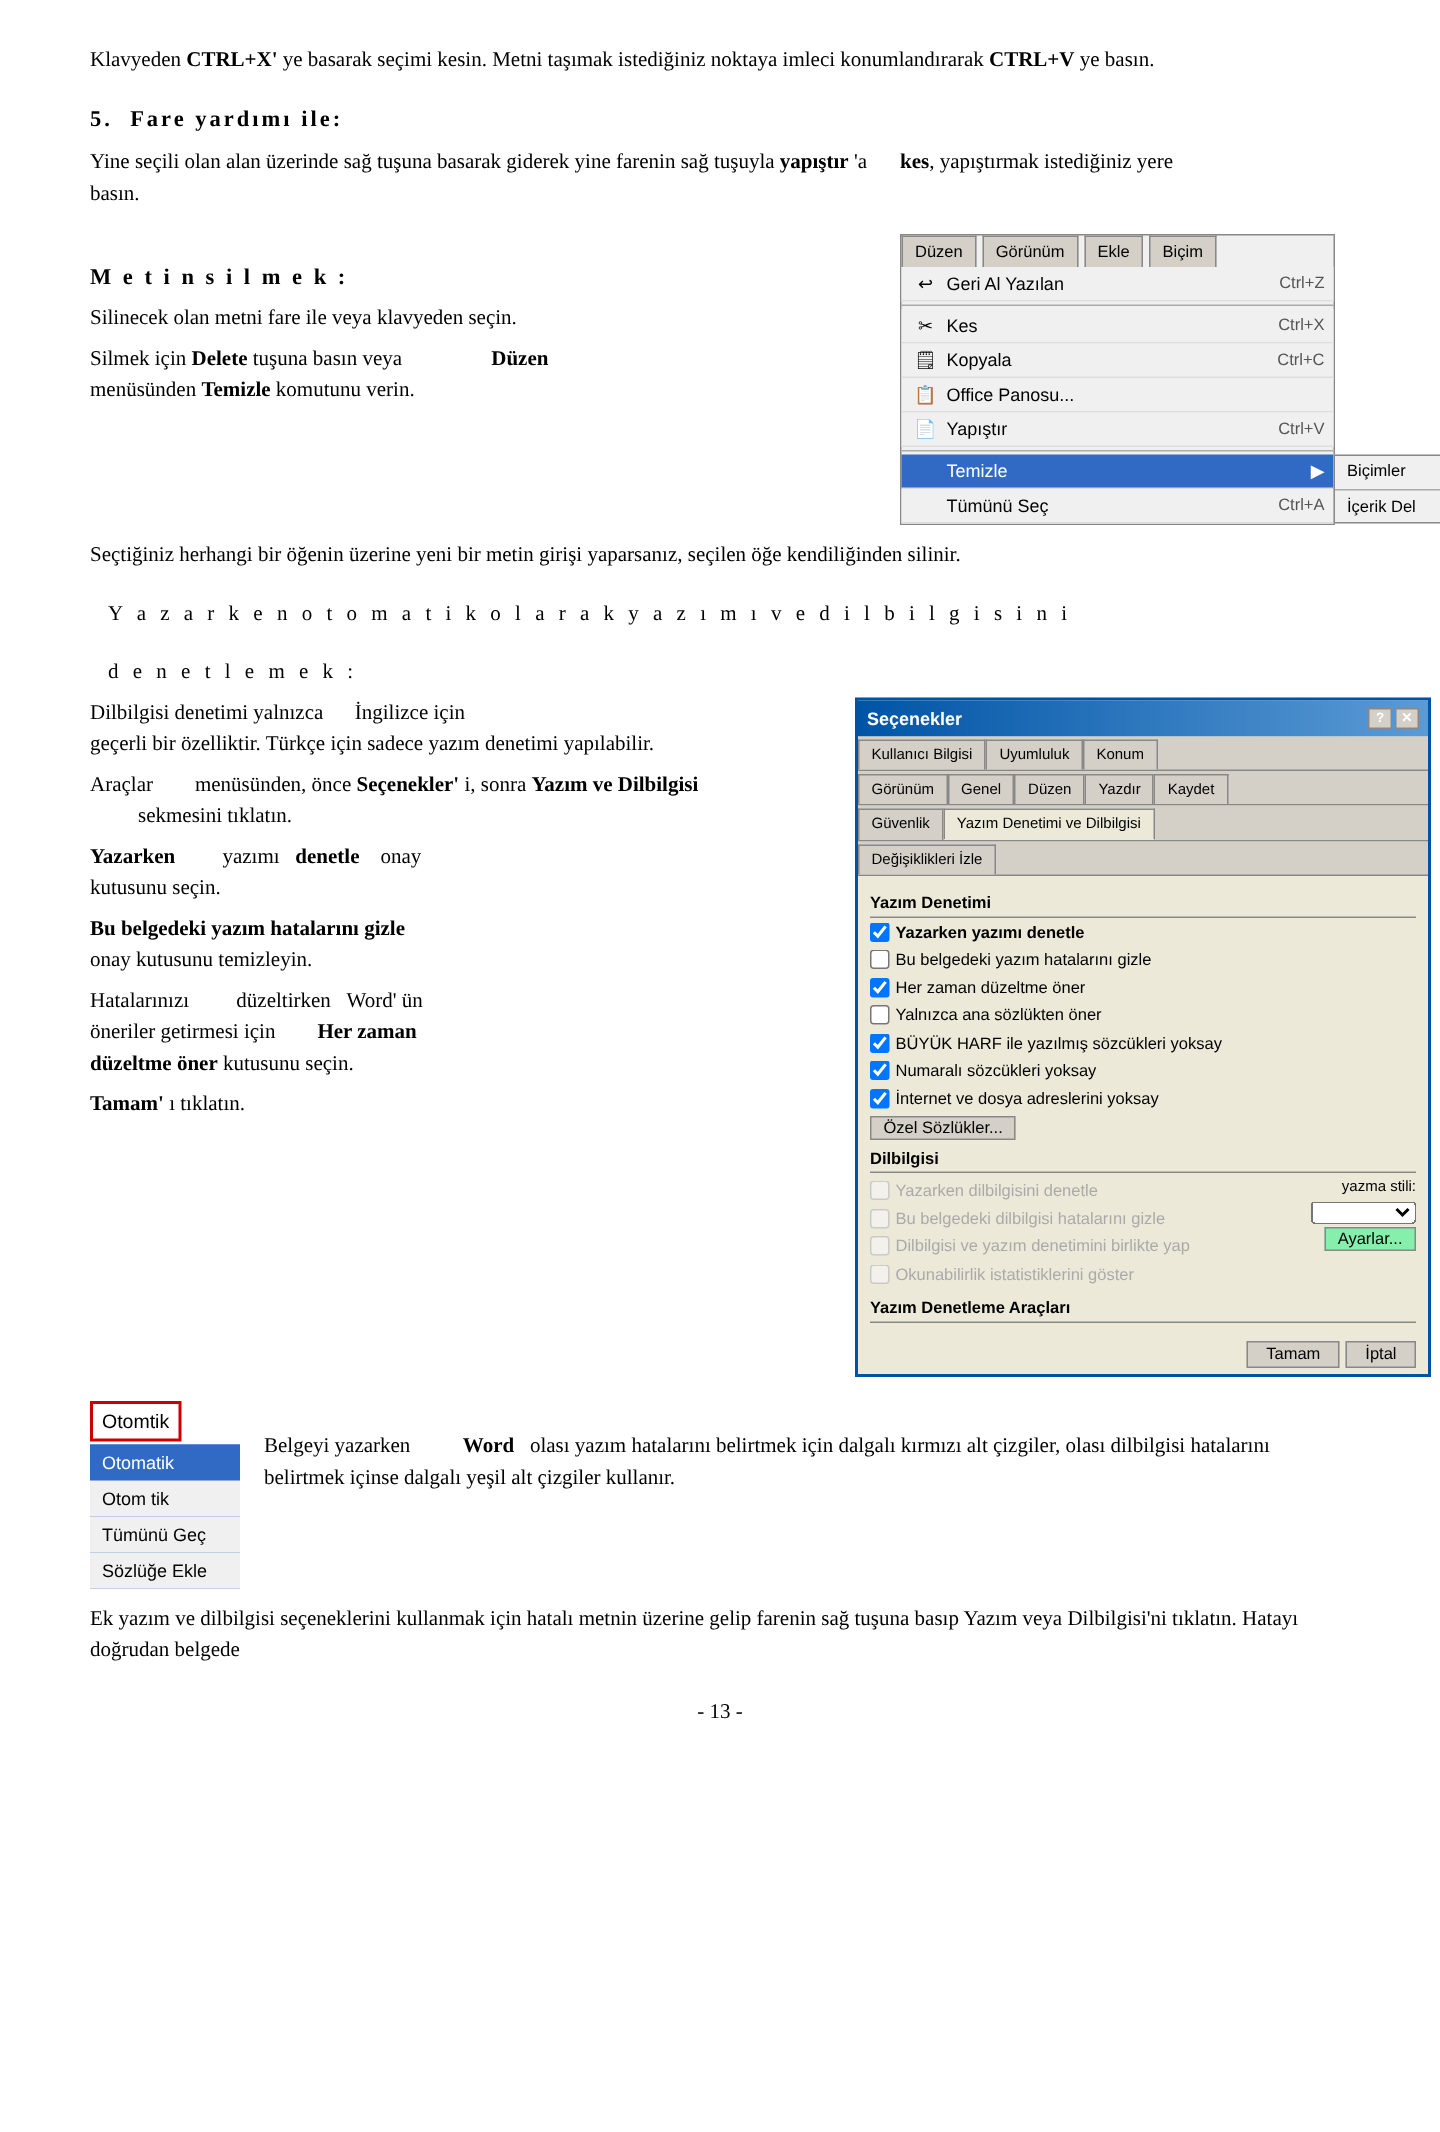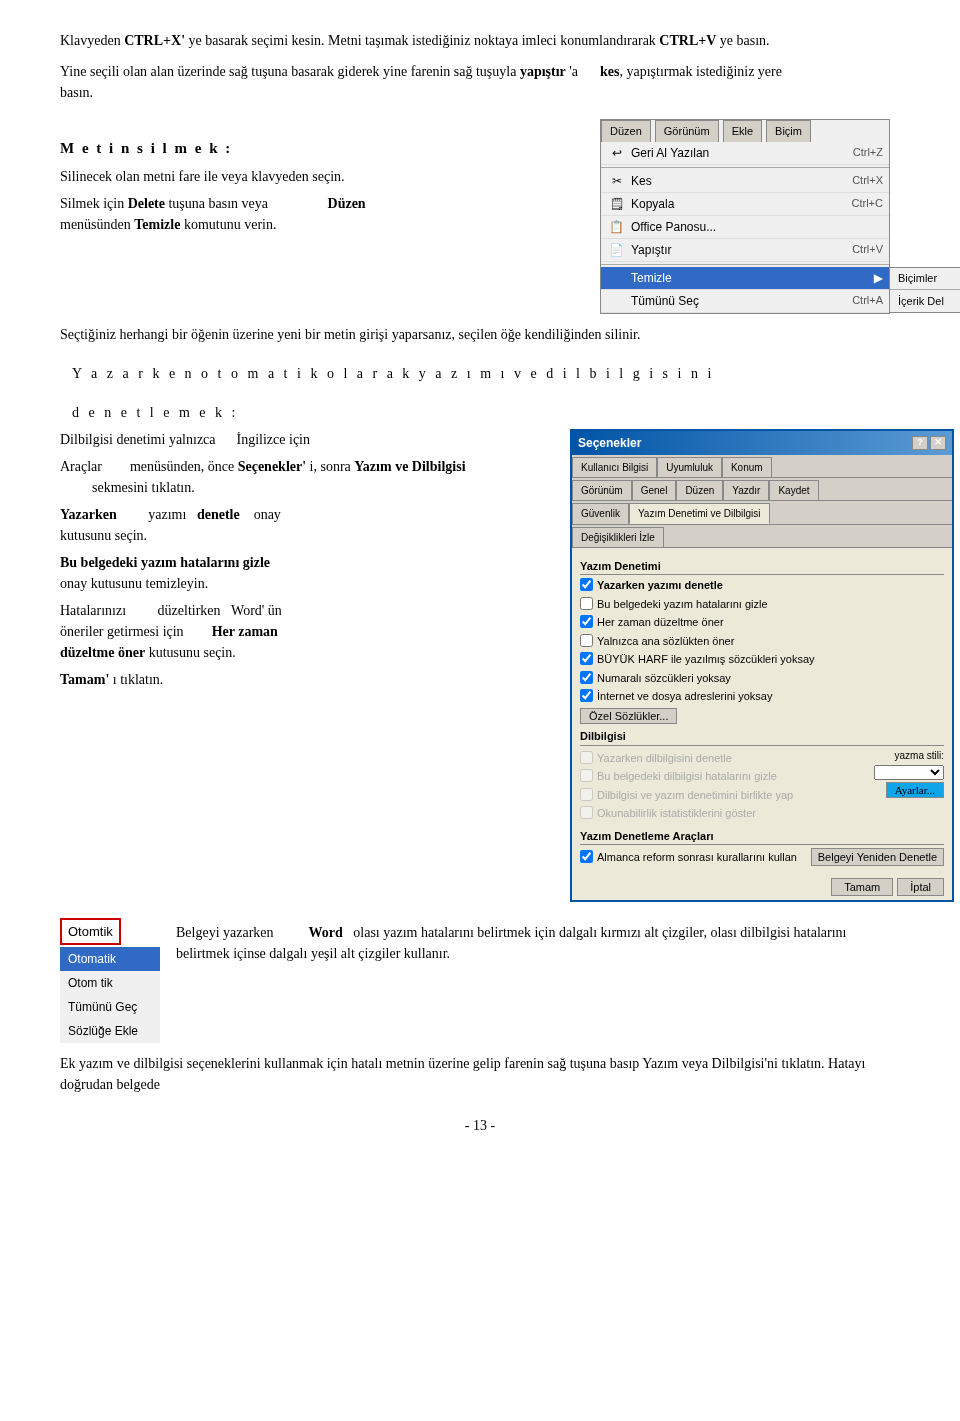--- a/index.html
+++ b/index.html
@@ -182,25 +182,24 @@
     }
     .belge-btn {
       background: #d4d0c8;
       border: 1px solid #888;
       font-size: 11px;
       padding: 2px 6px;
       cursor: pointer;
     }
     .ayarlar-btn {
       padding: 1px 8px;
-      background: #0ea5e9;
-      border: 1px solid #888;
-      font-size: 11px;
-      cursor: pointer;
-      font-family: Liberation Serif, serif;
+      background: #86efac;
+      border: 1px solid #888;
+      font-size: 11px;
+      cursor: pointer;
     }
 
     
     .otomtik-area {
       display: flex;
       align-items: flex-start;
       gap: 16px;
       margin: 16px 0 10px 0;
     }
     .otomtik-box {
@@ -257,20 +256,23 @@
   </style>
 </head>
 <body>
 
 <div class="page-content">
 
   <p class="top-para">
     Klavyeden <b>CTRL+X'</b><span> ye basarak seçimi kesin. Metni taşımak istediğiniz noktaya imleci konumlandırarak </span><b>CTRL+V</b><span> ye basın.</span>
   </p>
 
+  <p class="section-header">
+    <span>5.</span>&nbsp;&nbsp;<span>Fare yardımı ile:</span>
+  </p>
 
   <div class="two-col">
     <div class="col-left">
       <p>
         <span>Yine seçili olan alan üzerinde sağ tuşuna basarak giderek yine farenin sağ tuşuyla </span><b>yapıştır</b><span> 'a basın.</span>
       </p>
     </div>
     <div class="col-right">
       <p>
         <b>kes</b><span>, yapıştırmak istediğiniz yere</span>
@@ -355,20 +357,21 @@
 
   <div style="margin-top:14px;">
     <p class="section-header-wide">Y a z a r k e n   o t o m a t i k   o l a r a k   y a z ı m ı   v e   d i l b i l g i s i n i</p>
     <p class="section-header-wide">d e n e t l e m e k :</p>
   </div>
 
   <div class="yazarken-layout">
     <div class="yazarken-left">
       <p>
         <span>Dilbilgisi denetimi yalnızca</span>&nbsp;&nbsp;&nbsp;&nbsp;&nbsp;&nbsp;<span>İngilizce için</span><br>
+        <span>geçerli bir özelliktir. Türkçe için sadece yazım denetimi yapılabilir.</span>
       </p>
       <p style="margin-top:6px;">
         <span>Araçlar</span>&nbsp;&nbsp;&nbsp;&nbsp;&nbsp;&nbsp;&nbsp;&nbsp;<span>menüsünden, önce</span>&nbsp;<b>Seçenekler'</b><span> i, sonra </span><b>Yazım ve Dilbilgisi</b>
         <br>
         <span class="indent">sekmesini tıklatın.</span>
       </p>
       <p style="margin-top:6px;">
         <b>Yazarken</b>&nbsp;&nbsp;&nbsp;&nbsp;&nbsp;&nbsp;&nbsp;&nbsp;&nbsp;<span>yazımı</span>&nbsp;&nbsp;&nbsp;<b>denetle</b>&nbsp;&nbsp;&nbsp;&nbsp;<span>onay</span>
         <br>
         <span>kutusunu seçin.</span>
@@ -475,47 +478,40 @@
               </div>
             </div>
             <div style="display:flex; flex-direction:column; gap:2px; align-items:flex-end;">
               <div style="font-size:10px;margin-left:45px;">yazma stili:</div>
               <select style="font-size:10px; width:70px;"></select>
               <button class="ayarlar-btn">Ayarlar...</button>
             </div>
           </div>
 
           <div class="dialog-section-title">Yazım Denetleme Araçları</div>
-          <div style="display:flex; align-items:center; justify-content:space-between;">
-            <div class="checkbox-row">
-              <input type="checkbox" checked="" style="">
-              <span>Almanca reform sonrası kurallarını kullan</span>
-            </div>
-            <button class="belge-btn">Belgeyi Yeniden Denetle</button>
-          </div>
         </div>
         <div class="dialog-footer">
           <button class="dialog-btn">Tamam</button>
           <button class="dialog-btn">İptal</button>
         </div>
       </div>
     </div>
   </div>
 
   <div class="otomtik-area">
     <div>
       <div class="otomtik-box">Otomtik</div>
       <div class="otomtik-popup" style="margin-top:2px;">
         <div class="otomtik-popup-item">Otomatik</div>
         <div class="otomtik-popup-item light">Otom tik</div>
         <div class="otomtik-popup-item light">Tümünü Geç</div>
         <div class="otomtik-popup-item light">Sözlüğe Ekle</div>
       </div>
     </div>
-    <div style="flex:1; padding-top:4px;">
+    <div style="flex:1; padding-top:4px;margin-top:16px;">
       <p>
         <span>Belgeyi yazarken</span>&nbsp;&nbsp;&nbsp;&nbsp;&nbsp;&nbsp;&nbsp;&nbsp;&nbsp;&nbsp;<b>Word</b>&nbsp;&nbsp;&nbsp;<span>olası yazım hatalarını belirtmek için dalgalı kırmızı alt çizgiler, olası dilbilgisi hatalarını belirtmek içinse dalgalı yeşil alt çizgiler kullanır.</span>
       </p>
     </div>
   </div>
 
   <p>Ek yazım ve dilbilgisi seçeneklerini kullanmak için hatalı metnin üzerine gelip farenin sağ tuşuna basıp Yazım veya Dilbilgisi'ni tıklatın. Hatayı doğrudan belgede</p>
 
   <div class="page-number">- 13 -</div>
 

